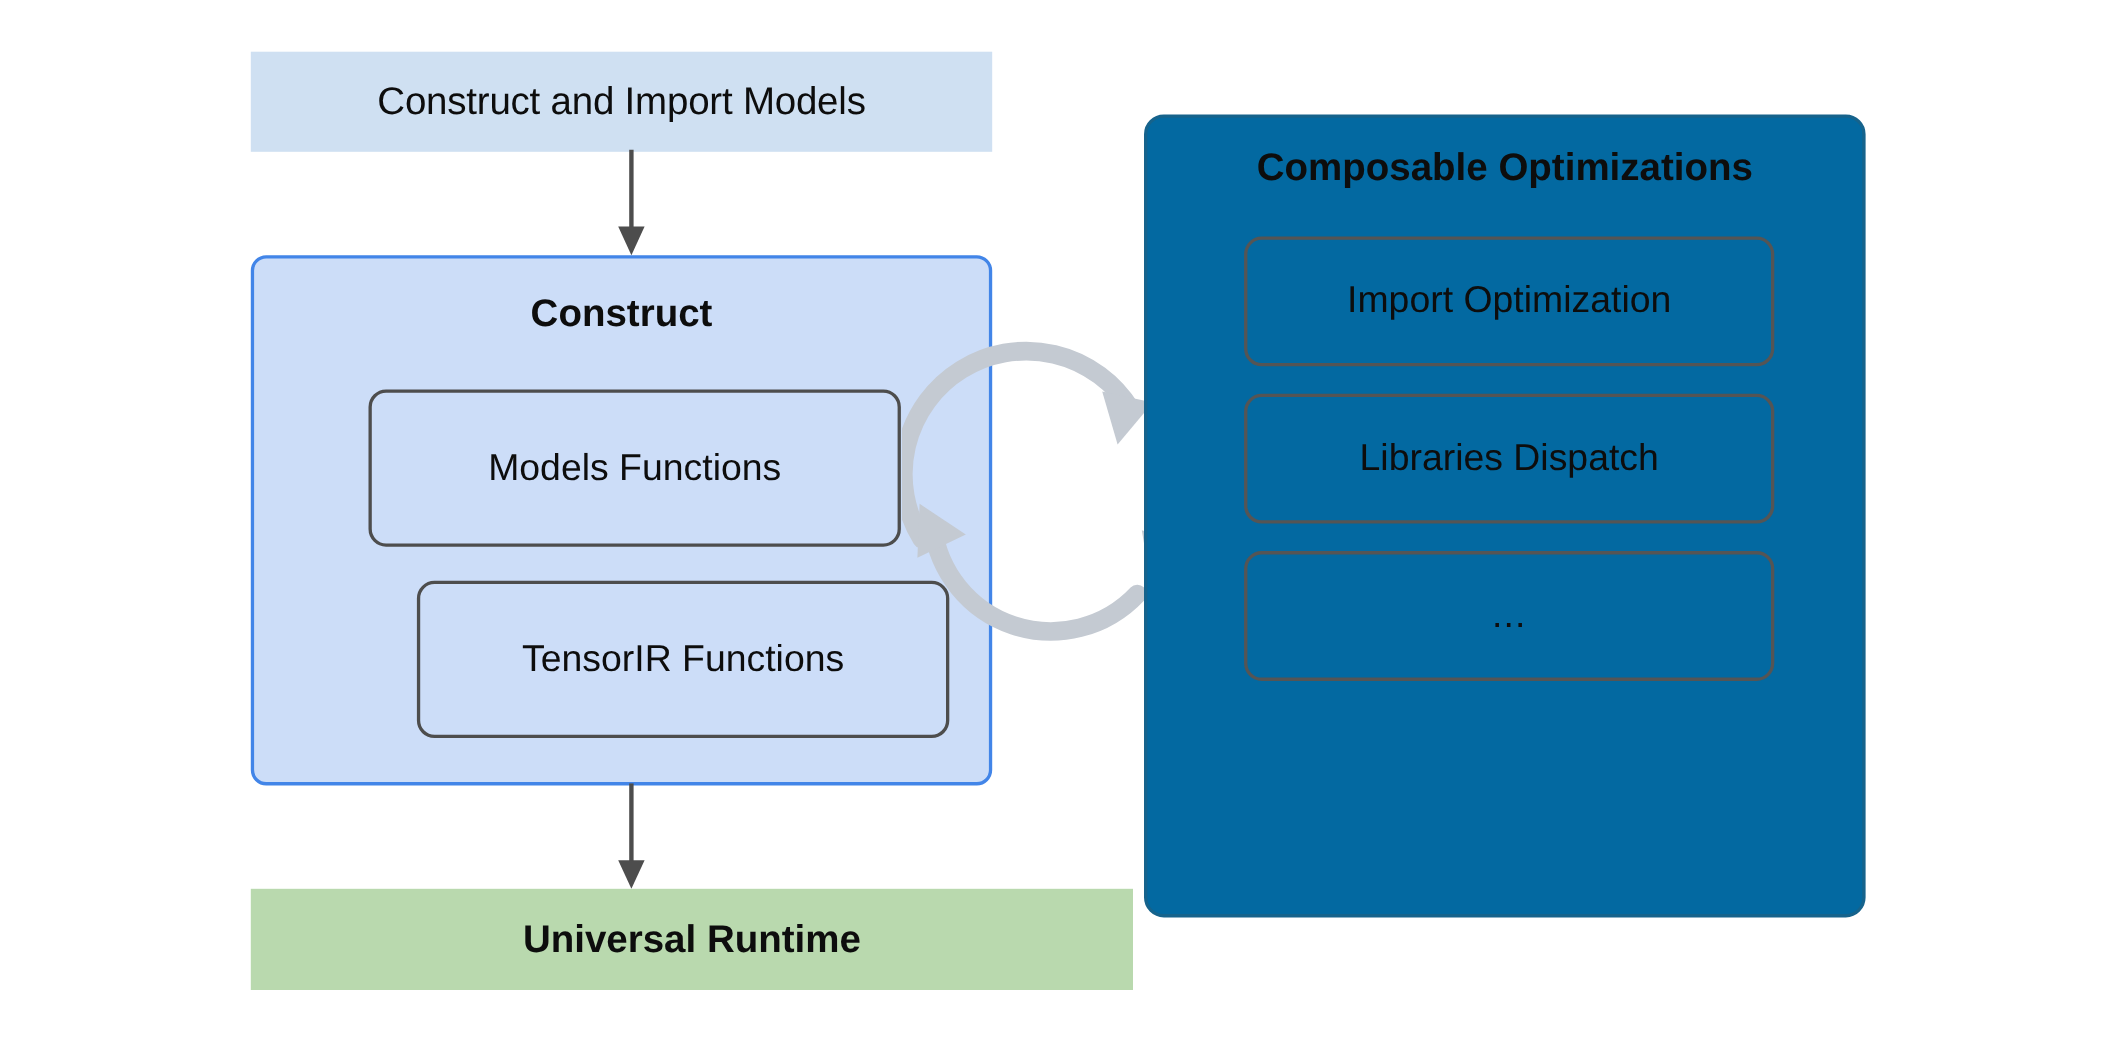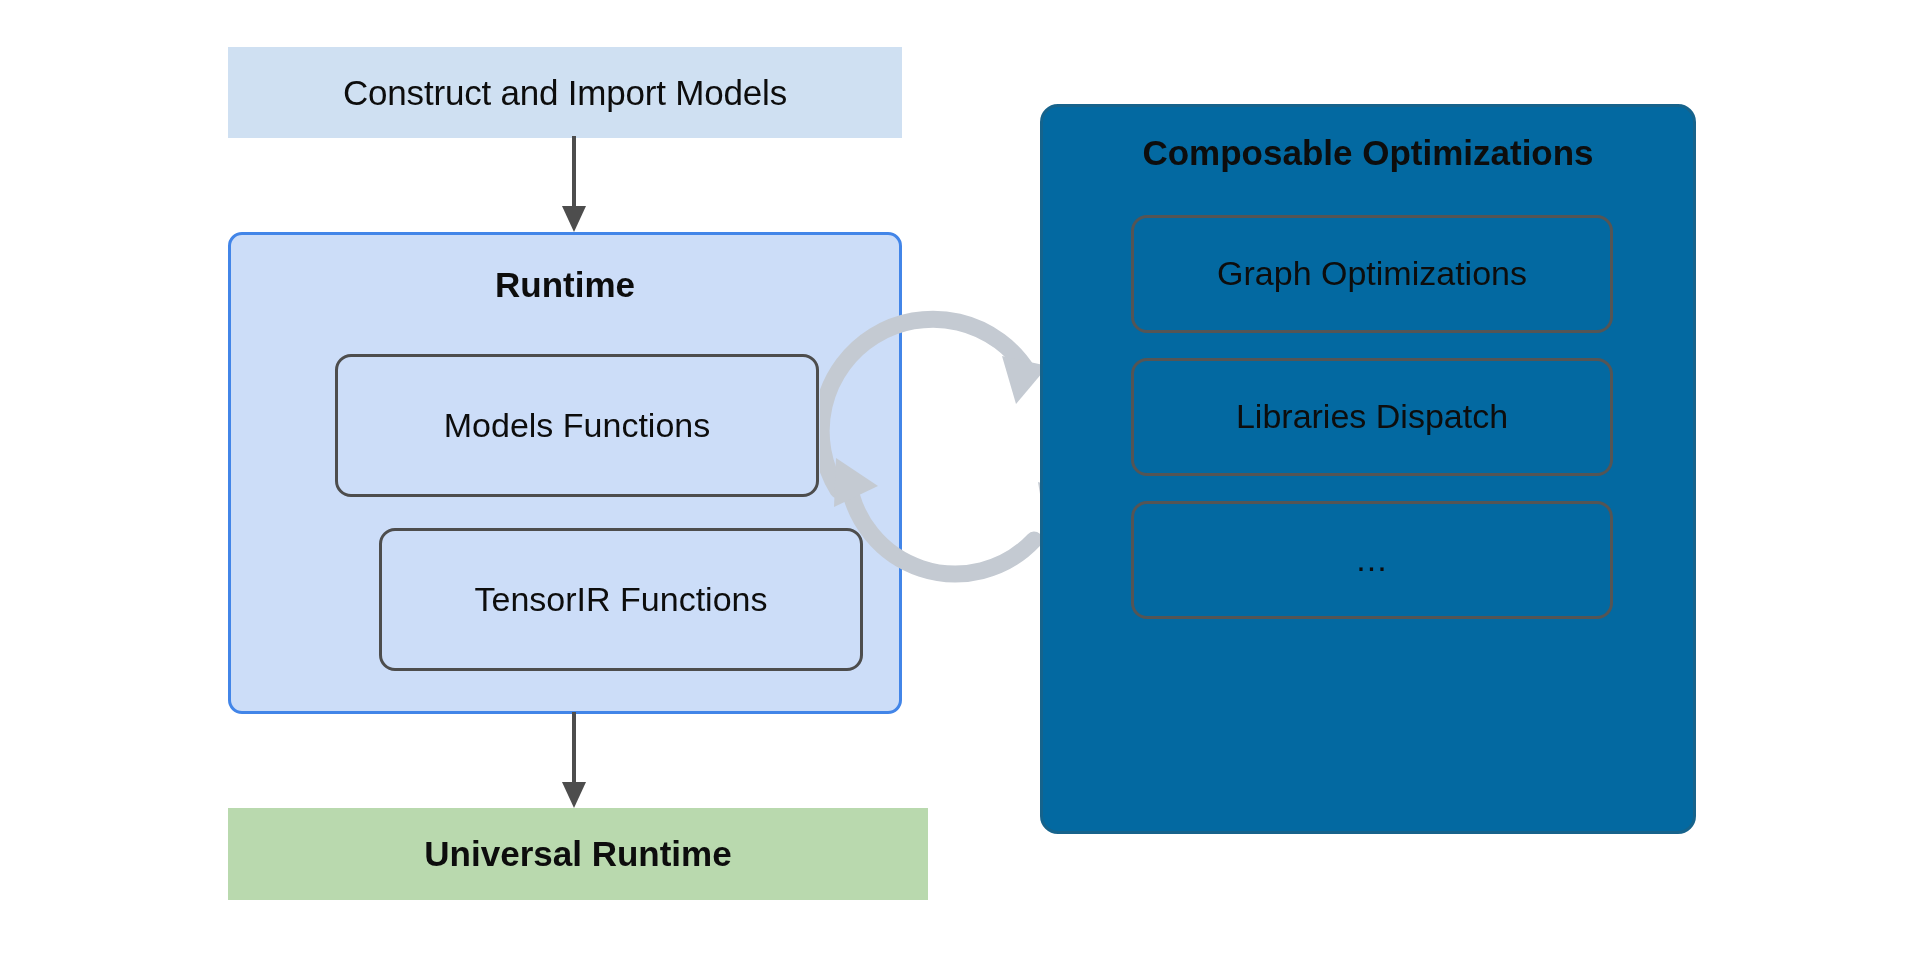--- a/index.html
+++ b/index.html
@@ -82,21 +82,21 @@
     font-size: 34px;
     font-weight: normal;
     color: #0d0d0d;
     white-space: nowrap;
   }
 
   .runtime-box {
     position: absolute;
     left: 228px;
     top: 808px;
-    width: 700px;
+    width: 802px;
     height: 92px;
     background: #b9d9ae;
     display: flex;
     align-items: center;
     justify-content: center;
     box-sizing: border-box;
   }
   .runtime-box .lbl {
     font-size: 35px;
     font-weight: bold;
@@ -184,21 +184,21 @@
   <div class="hdr-box">
     <span class="lbl">Construct and Import Models</span>
   </div>
 
   <svg class="v-arrow top" viewBox="0 0 30 98" xmlns="http://www.w3.org/2000/svg">
     <line x1="15" y1="0" x2="15" y2="78" stroke="#4d4d4d" stroke-width="4"></line>
     <polygon points="15,96 3,70 27,70" fill="#4d4d4d"></polygon>
   </svg>
 
   <div class="irmodule">
-    <div class="title">Runtime</div>
+    <div class="title">Construct</div>
     <div class="fn-box one">
       <span class="lbl">Models Functions</span>
     </div>
     <div class="fn-box two">
       <span class="lbl">TensorIR Functions</span>
     </div>
   </div>
 
   <svg class="v-arrow bottom" viewBox="0 0 30 98" xmlns="http://www.w3.org/2000/svg">
     <line x1="15" y1="0" x2="15" y2="78" stroke="#4d4d4d" stroke-width="4"></line>
@@ -218,21 +218,21 @@
     <polygon points="16 158 14 207 58 186" fill="#c4cad2"></polygon>
 
     <path d="M 248 80 A 62 62 0 0 1 234 196" fill="none" stroke="#c4cad2" stroke-width="16" stroke-linecap="round"></path>
     <polygon points="224 218 262 196 218 182" fill="#c4cad2"></polygon>
   </svg>
 
   <div class="opt-panel">
     <div class="title">Composable Optimizations</div>
     <div class="opt-list">
       <div class="opt-item">
-        <span class="lbl">Graph Optimizations</span>
+        <span class="lbl">Import Optimization</span>
       </div>
       <div class="opt-item">
         <span class="lbl">Libraries Dispatch</span>
       </div>
       <div class="opt-item dots">
         <span class="lbl">...</span>
       </div>
     </div>
   </div>
 

